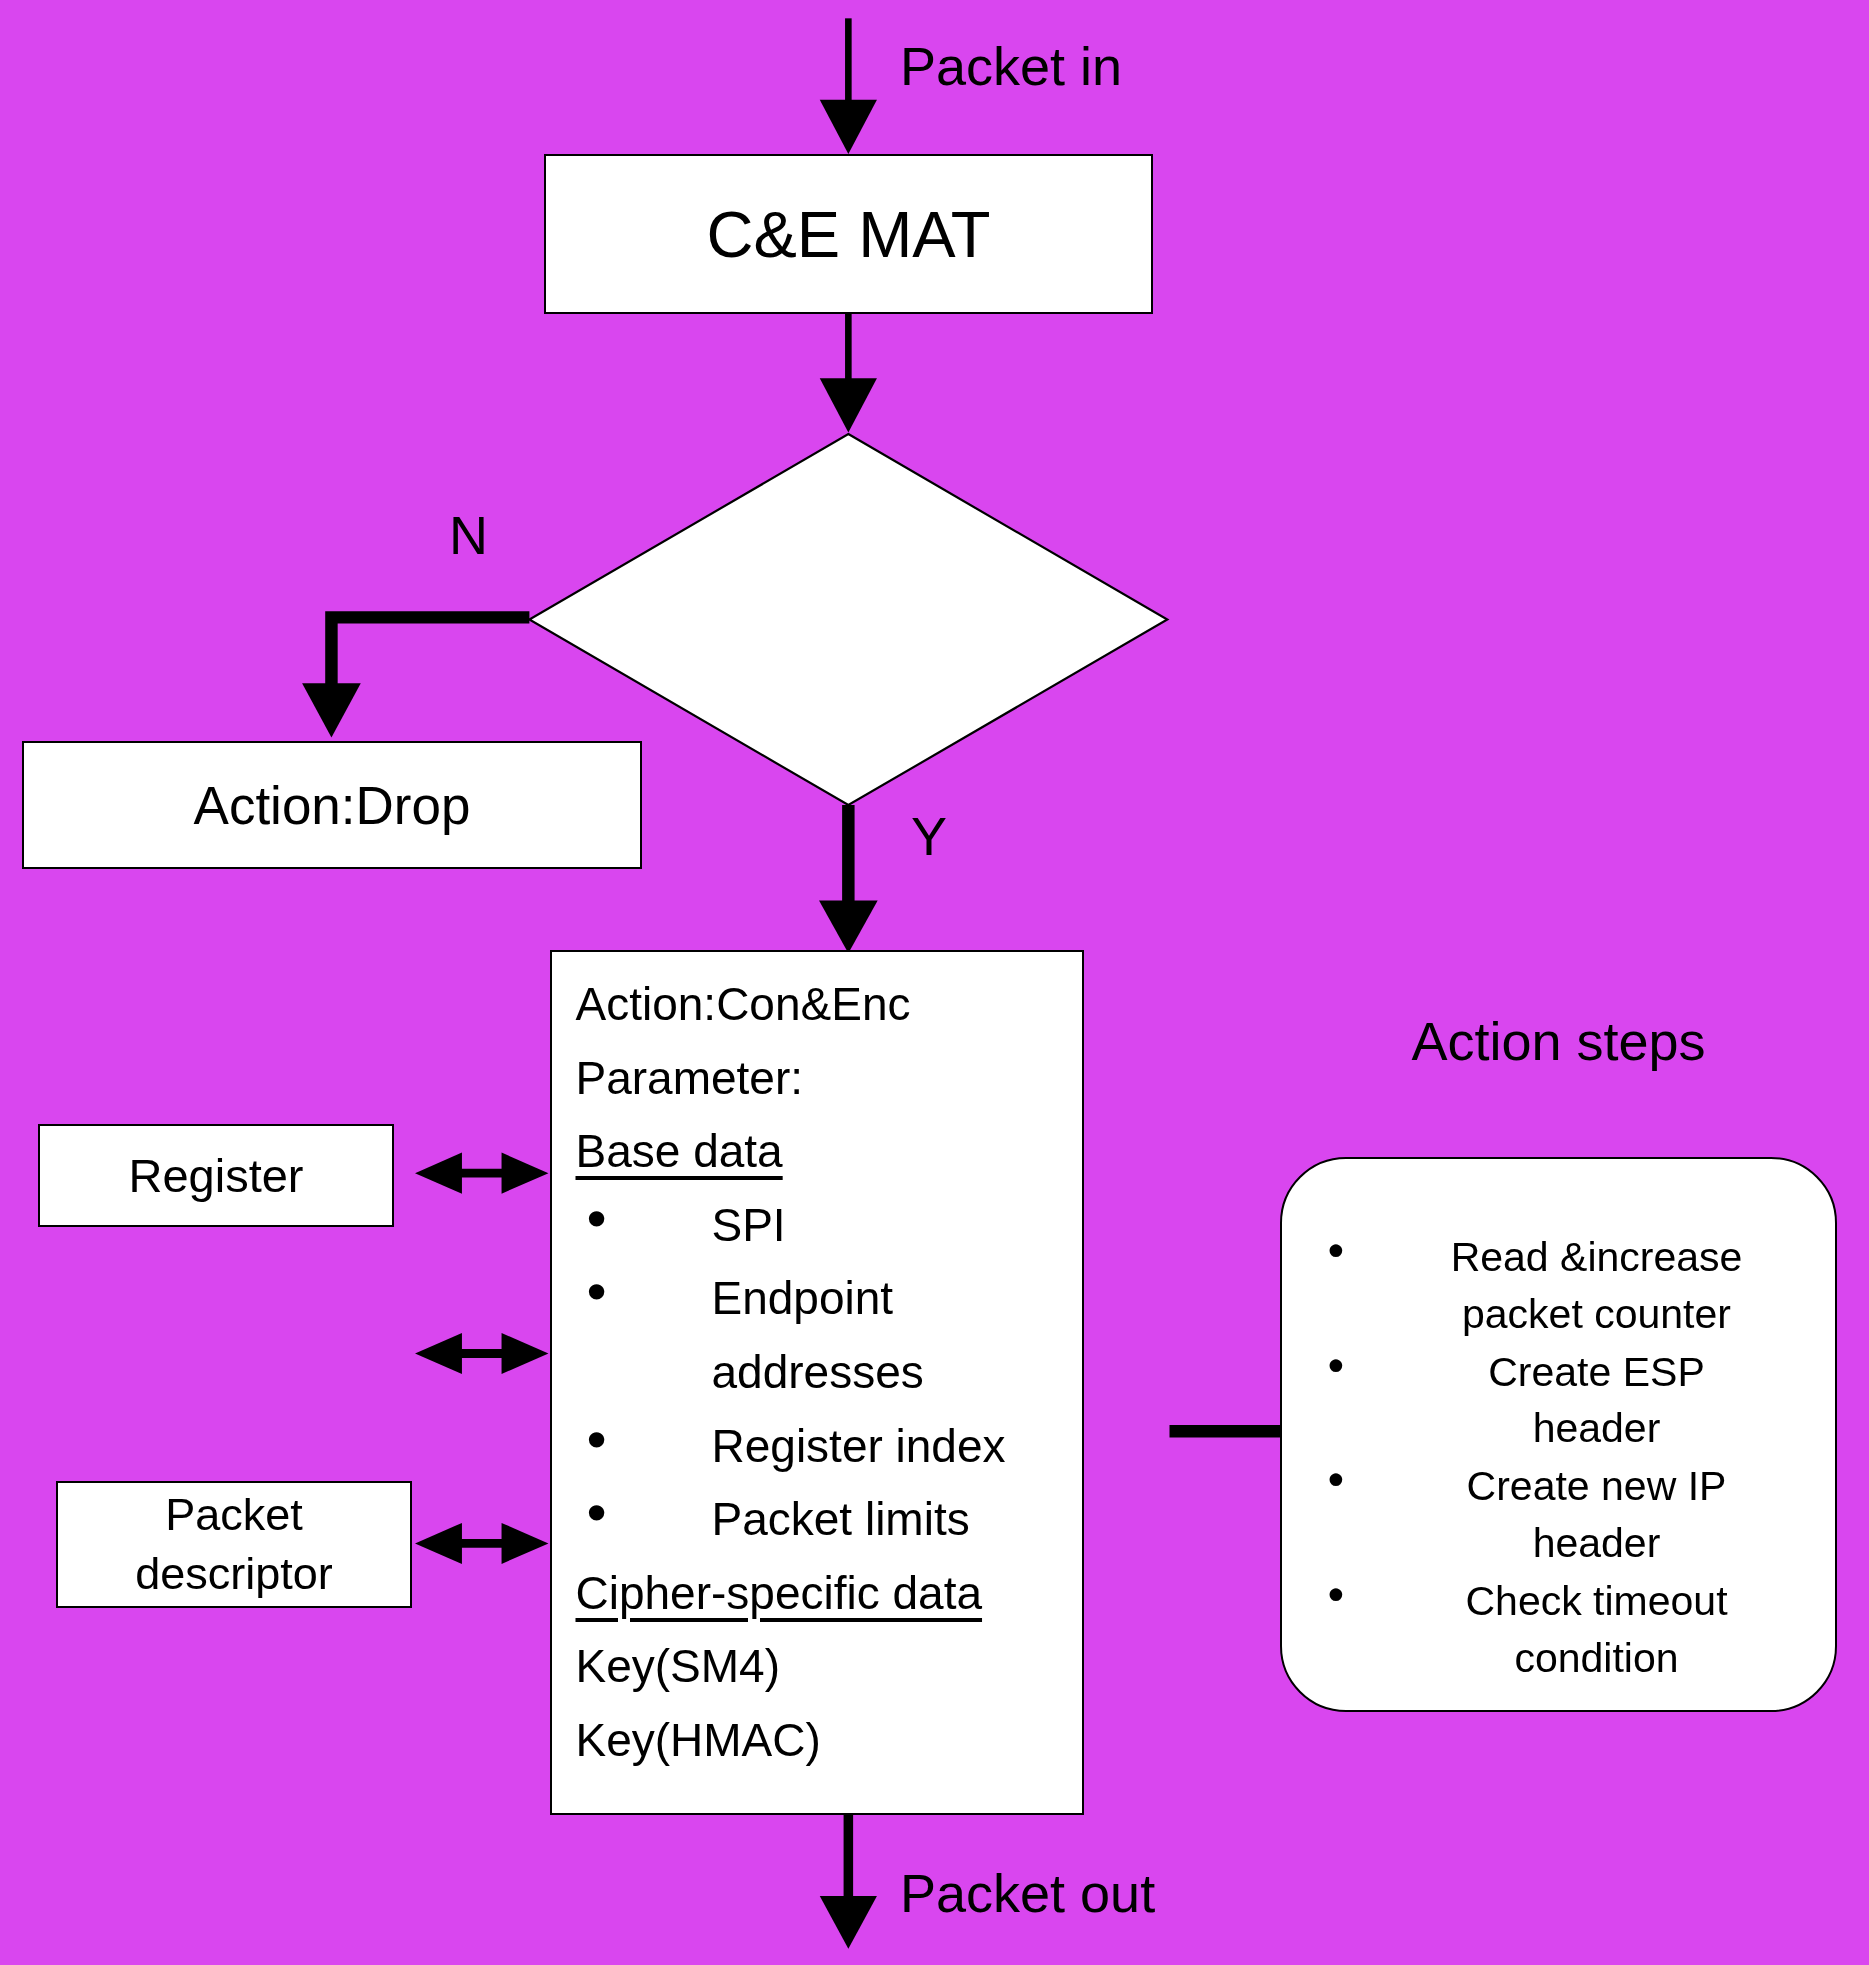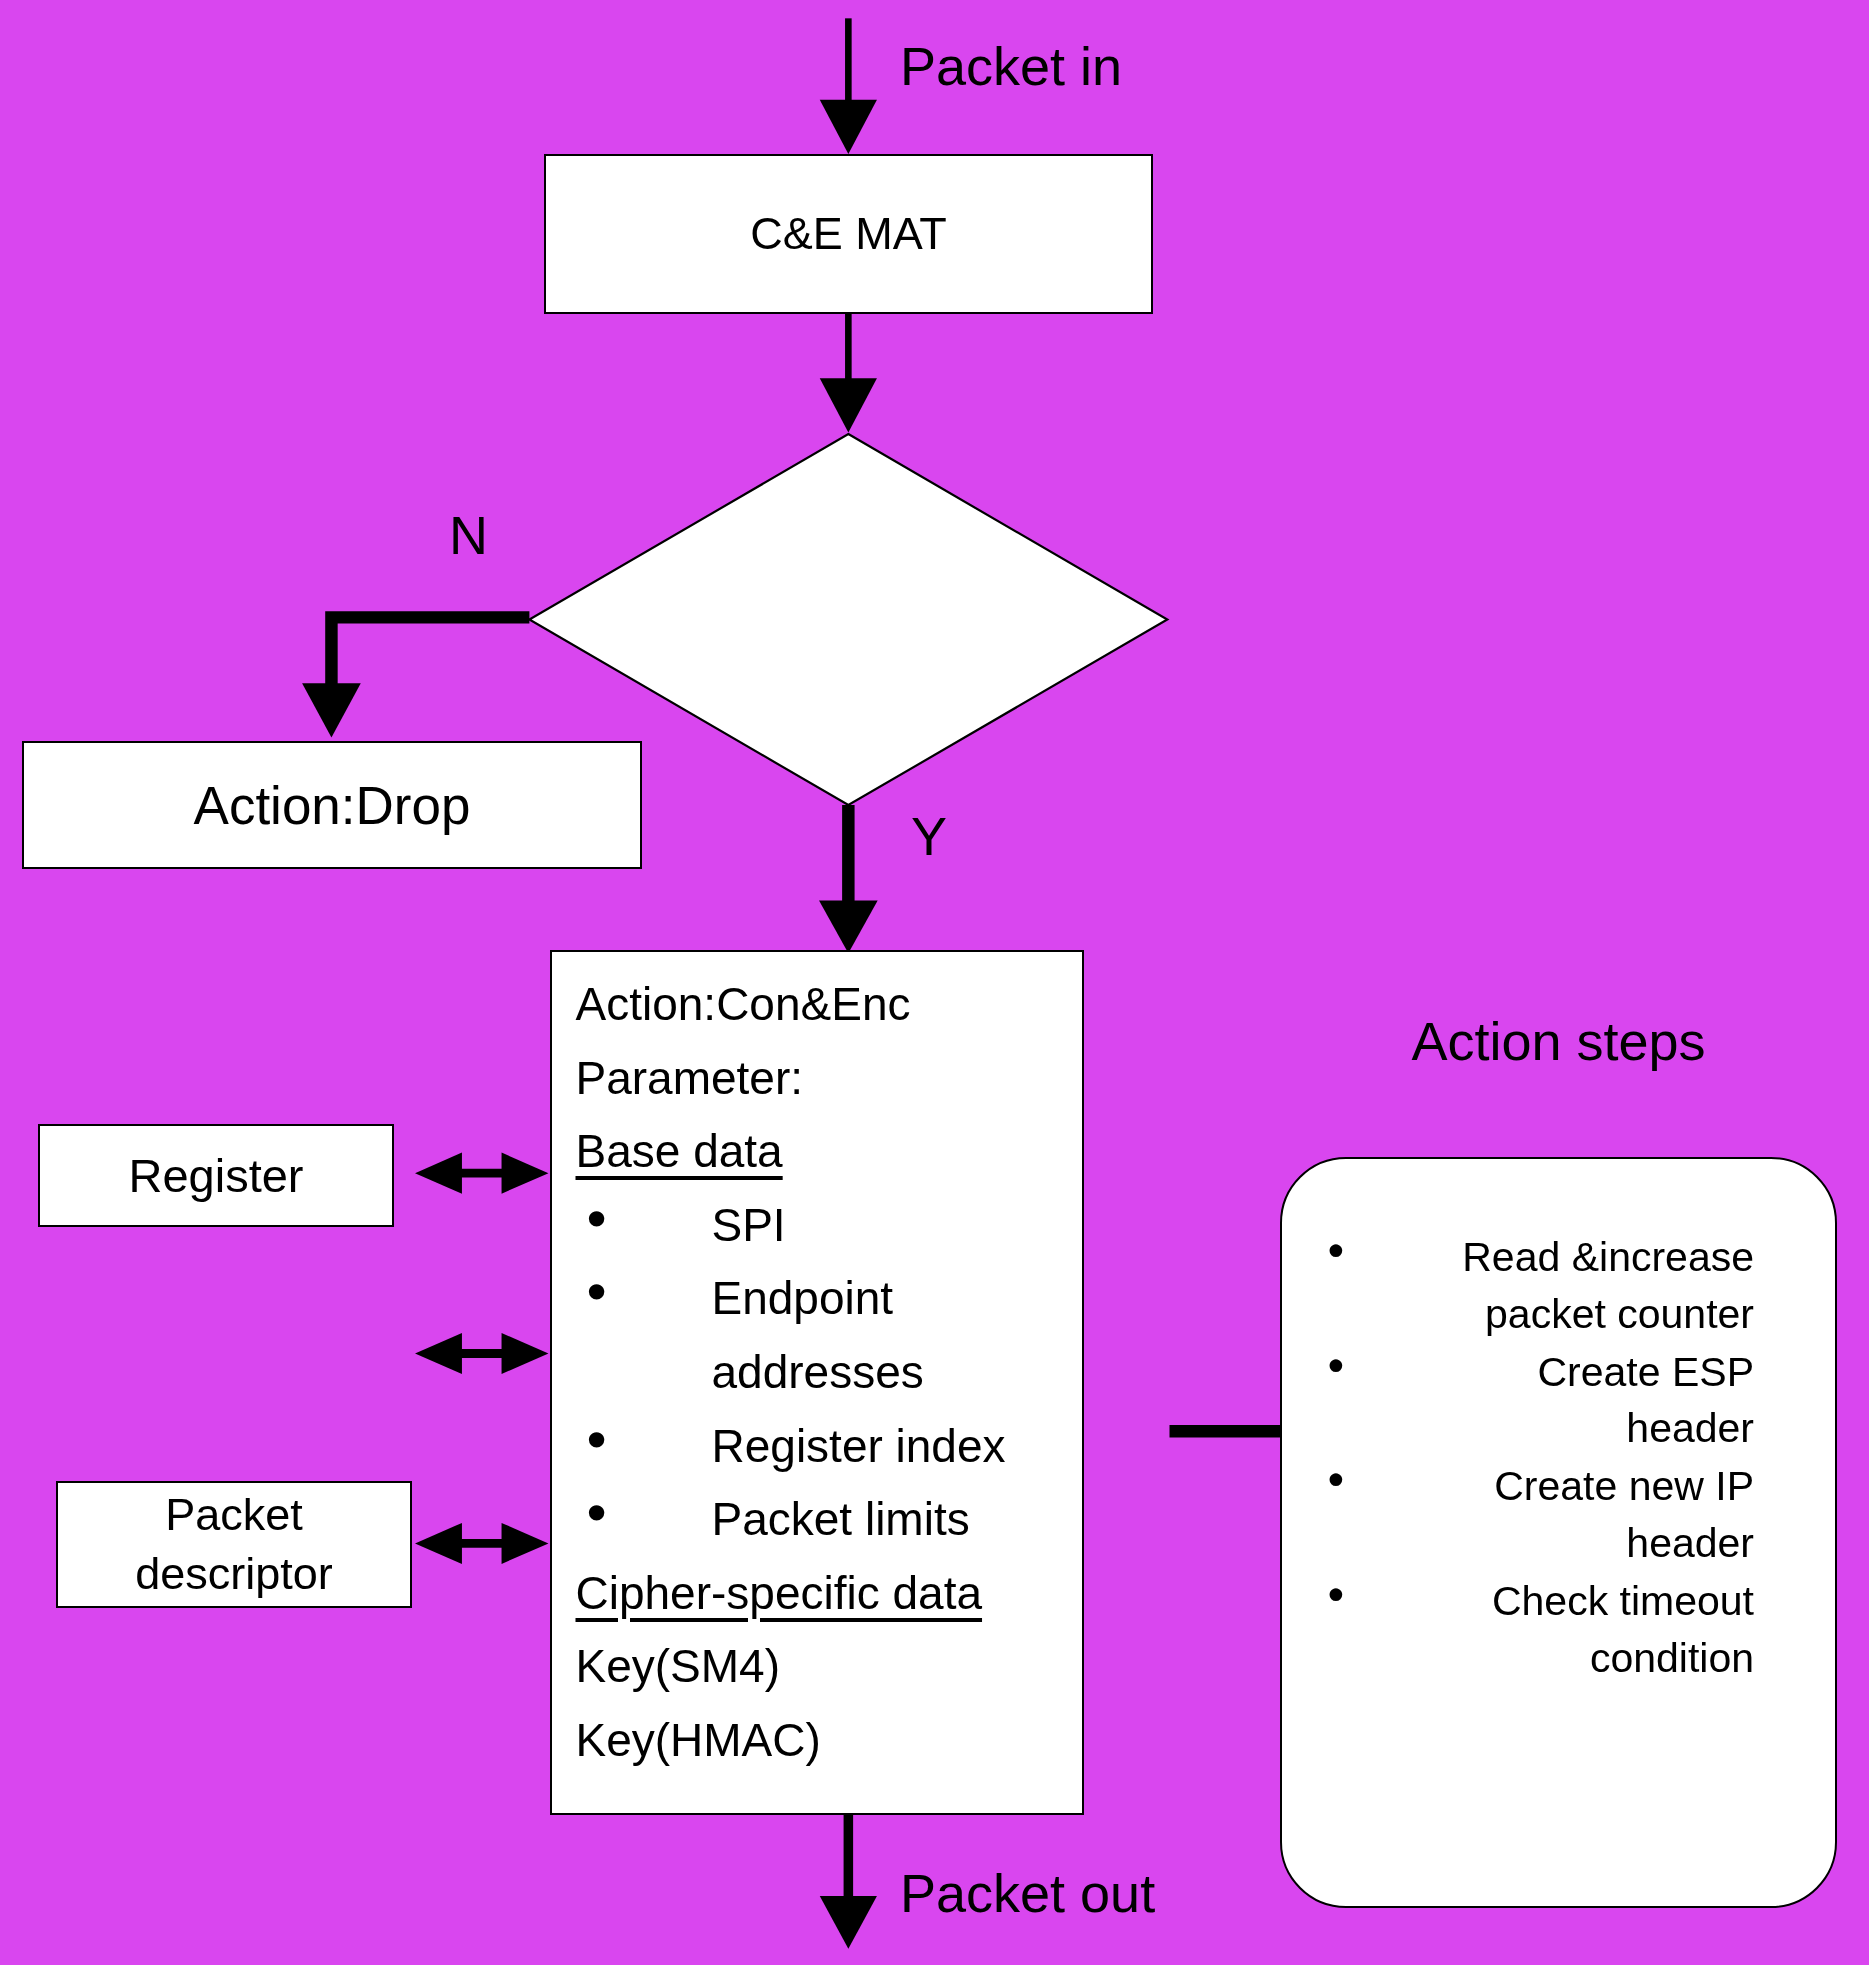--- a/index.html
+++ b/index.html
@@ -27,35 +27,35 @@
     justify-content: center;
     text-align: center;
   }
   .thinborder { border-width: 2.2px; }
   .label {
     position: absolute;
     white-space: nowrap;
     color: #000000;
   }
   
-  #box-cemat   { left: 544px;  top: 154px;  width: 609px; height: 160px; font-size: 45px; }
+  #box-cemat   { left: 544px;  top: 154px;  width: 609px; height: 160px; font-size: 65px; }
   #box-drop    { left: 22px;   top: 741px; width: 620px; height: 128px; font-size: 53px; }
   #box-center  {
     left: 550px; top: 950px; width: 534px; height: 865px;
     display: block; text-align: left;
     padding: 16px 14.7px 0 23.5px;
     font-size: 46px; line-height: 1.6;
   }
   #box-register { left: 38px; top: 1124px; width: 356px; height: 103px; font-size: 47px; }
   #box-extern   { left: 56px; top: 1291px; width: 356px; height: 127px; font-size: 37px; line-height: 1.45; padding: 0 51px; }
   #box-pdesc    { left: 56px; top: 1481px; width: 356px; height: 127px; font-size: 45px; line-height: 1.3; padding: 4px 44px; text-align: center; }
   #box-steps {
-    left: 1280px; top: 1157px; width: 557px; height: 751px;
+    left: 1280px; top: 1157px; width: 557px; height: 555px;
     border-radius: 66px;
-    display: block; text-align: right;
+    display: block; text-align: center;
     padding: 70px 22px 0 29px;
     font-size: 41px; line-height: 1.38;
   }
   
   #diamond-text {
     position: absolute;
     left: 529px; top: 488px; width: 638px;
     text-align: center;
     font-size: 48px; line-height: 1.58;
   }

